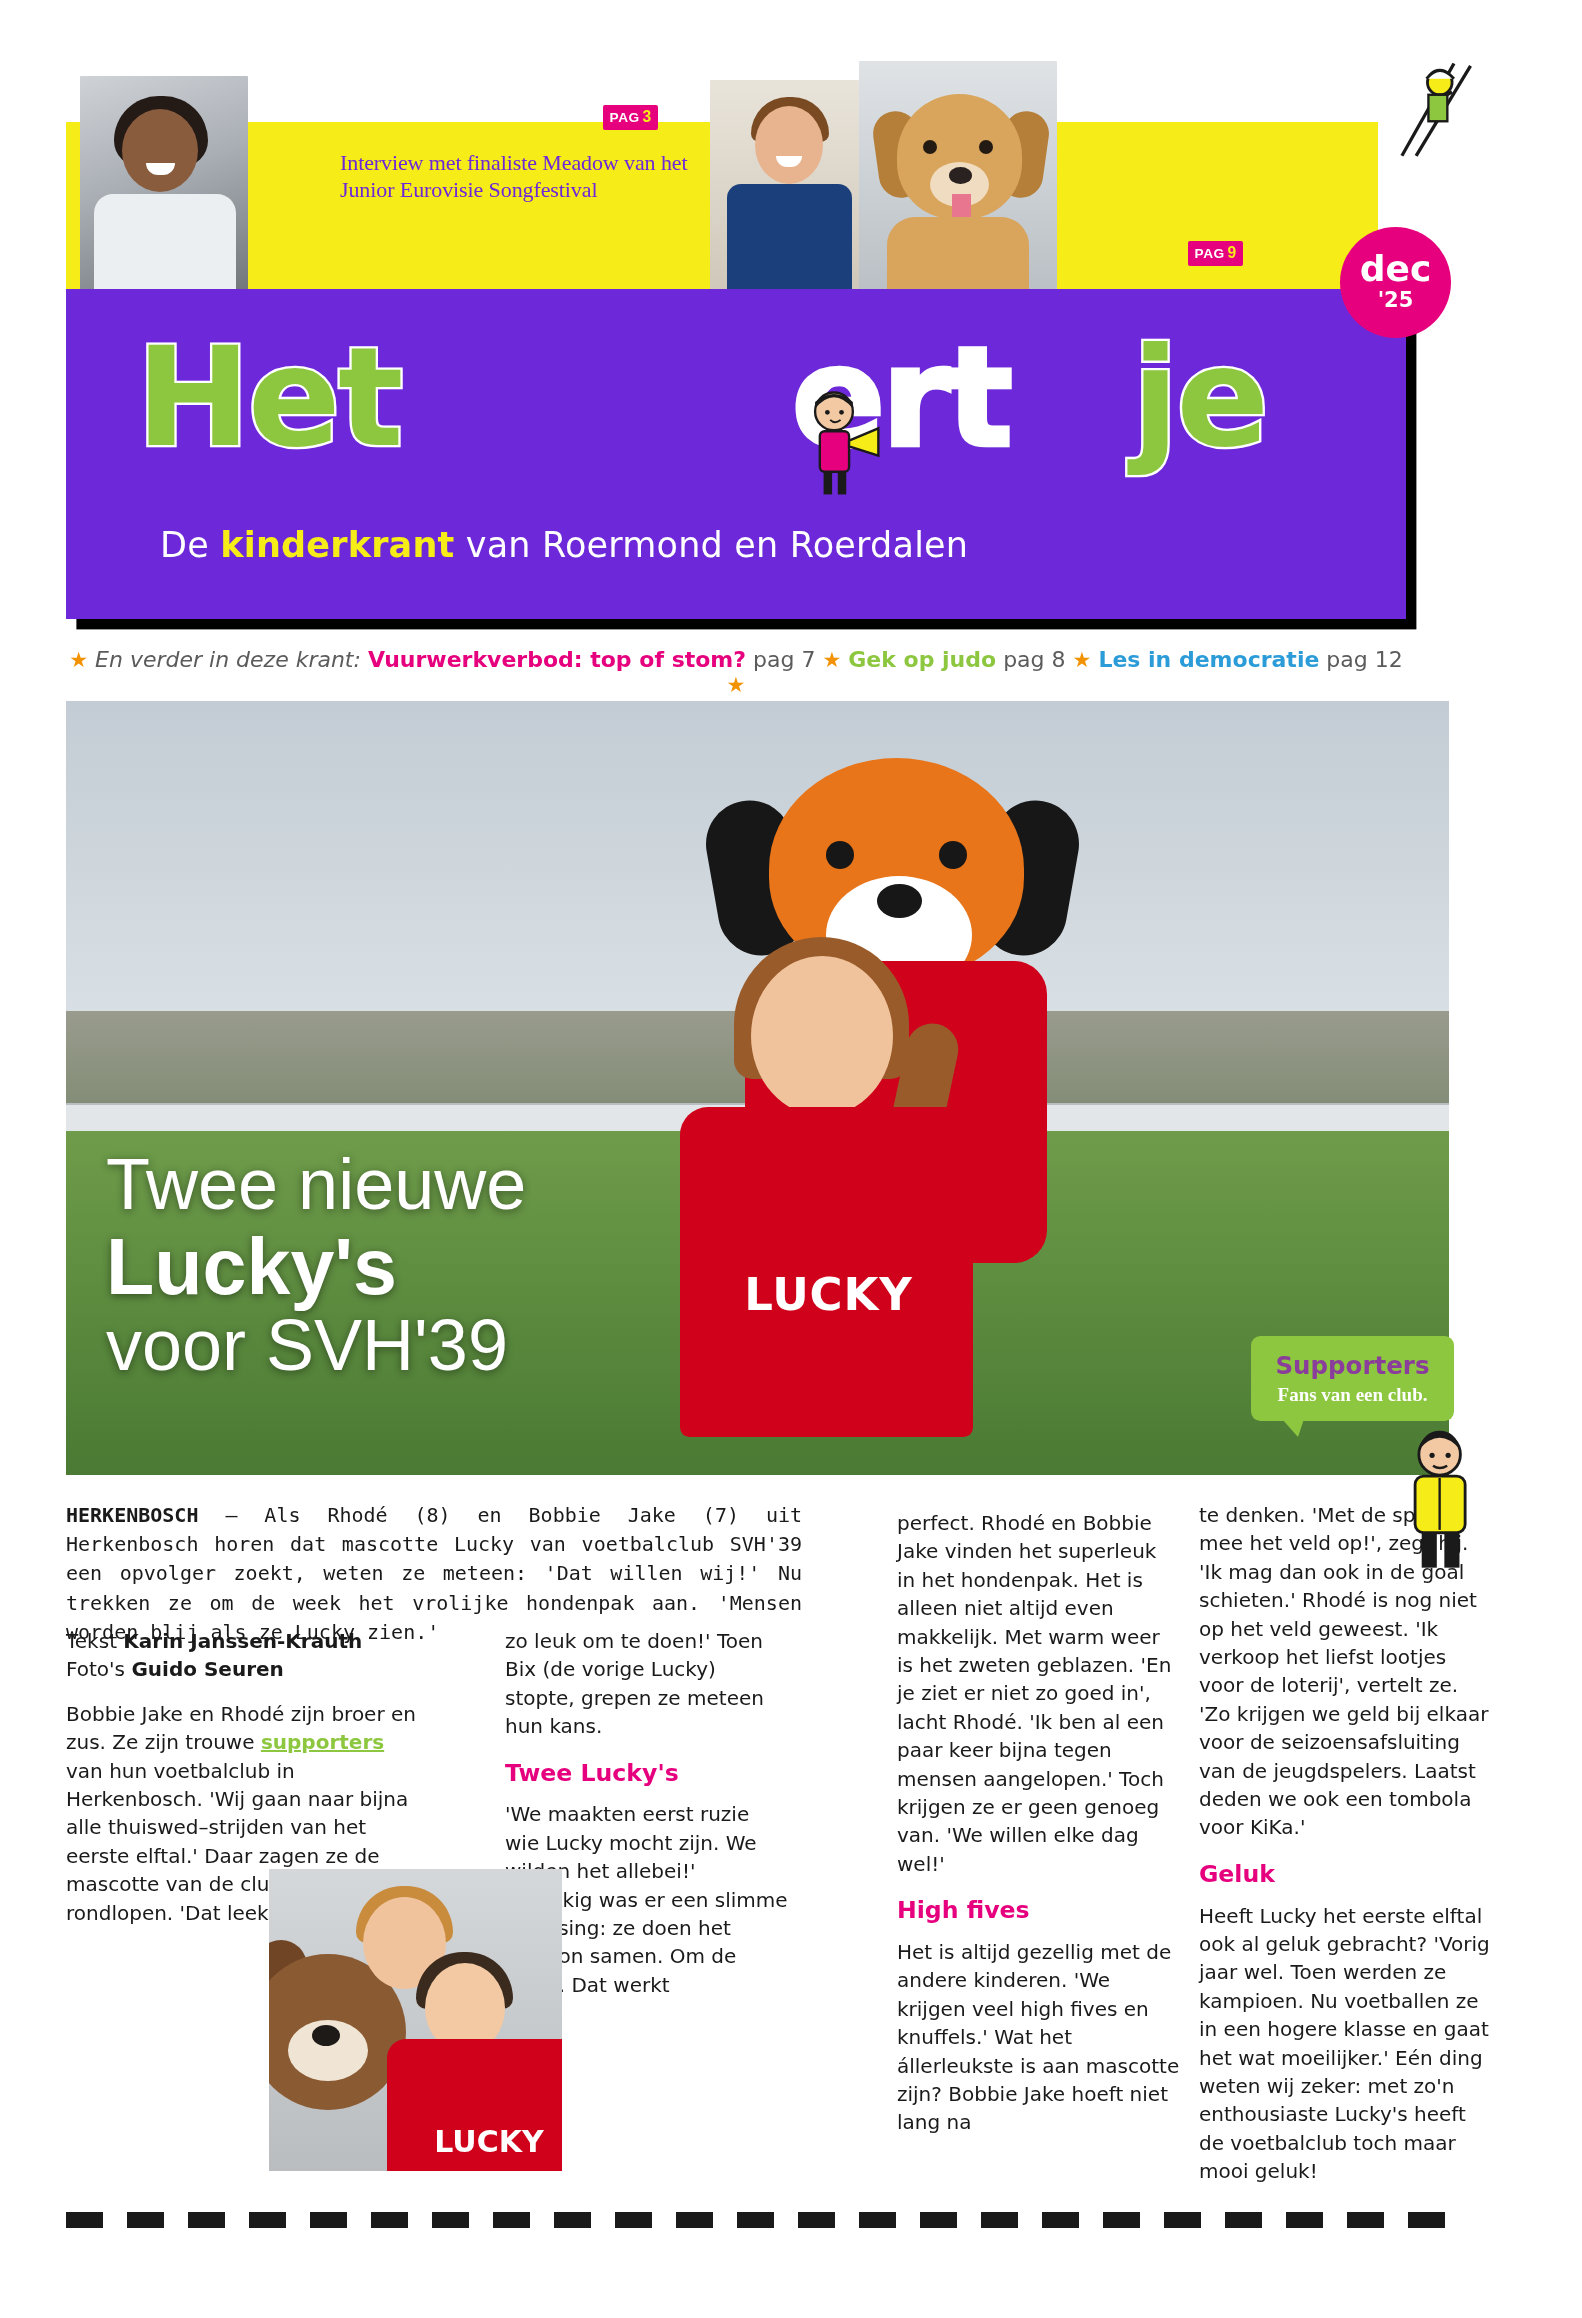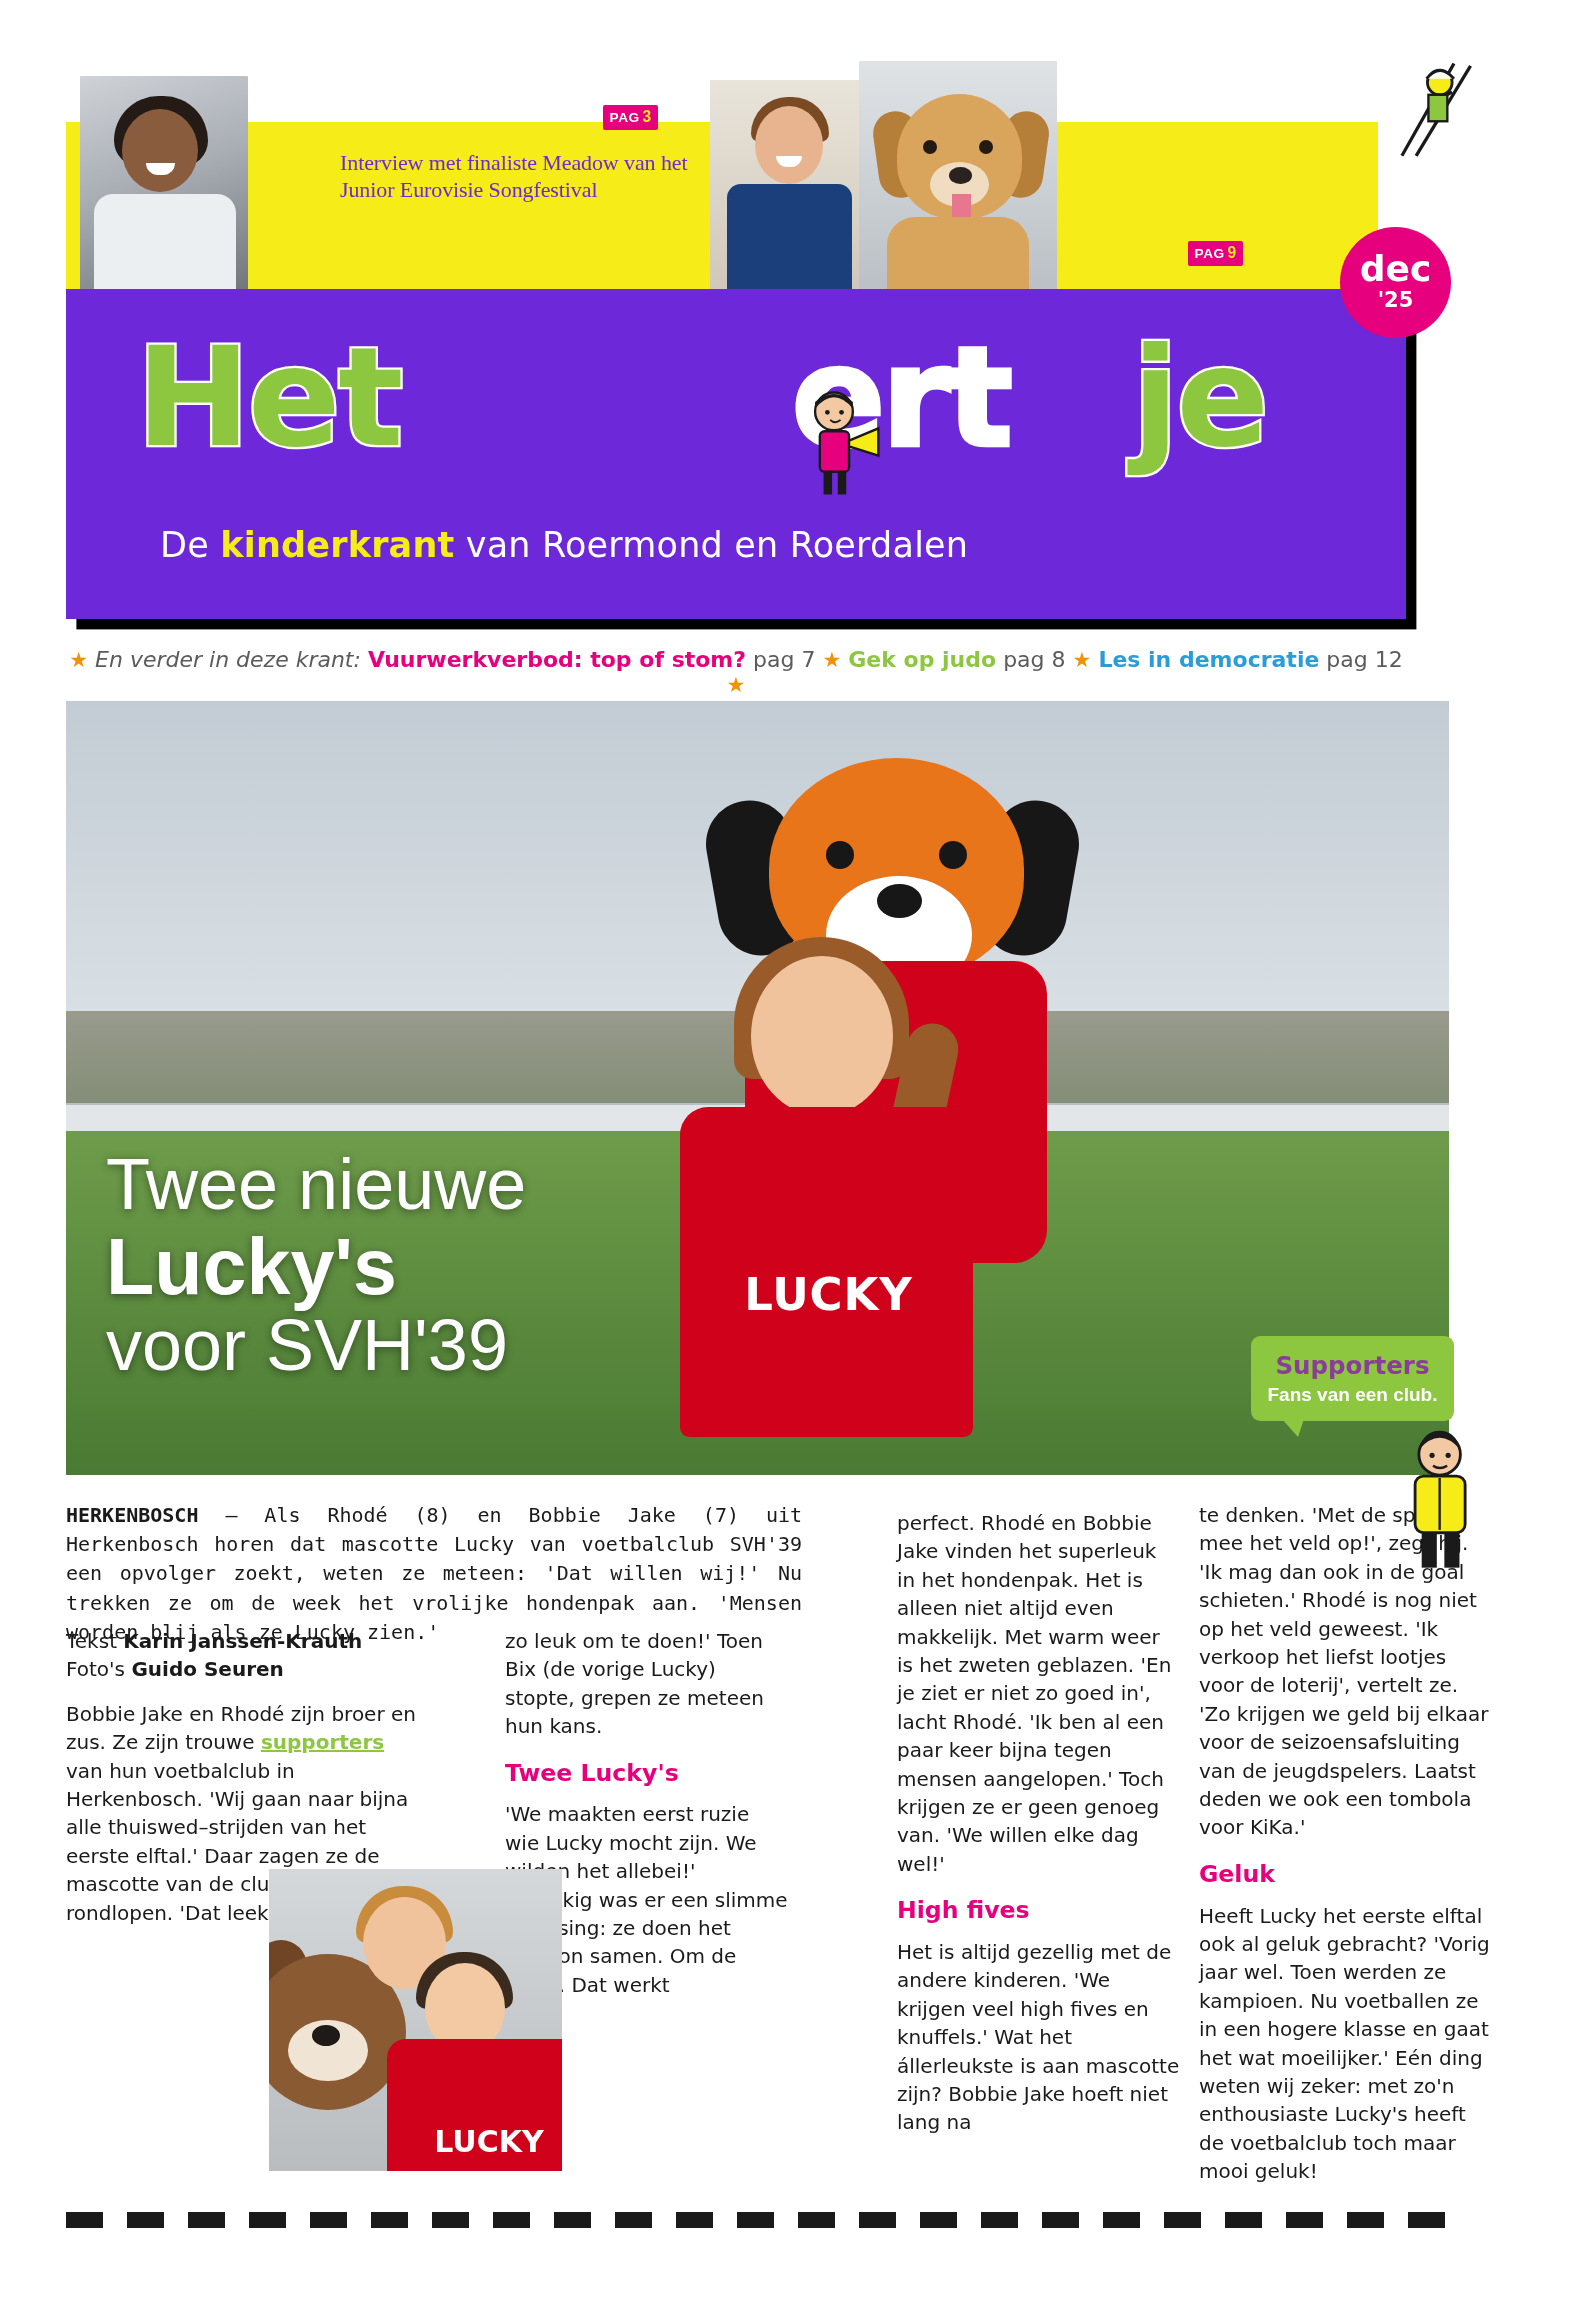--- a/index.html
+++ b/index.html
@@ -227,21 +227,21 @@
     background:#8dc63f;
     border-radius:9.4px;
     z-index:6;
     display:flex;flex-direction:column;align-items:center;justify-content:center;
   }
   .callout:after{
     content:"";position:absolute;left:31px;bottom:-16px;
     border-left:16px solid transparent;border-right:6.6px solid transparent;border-top:18px solid #8dc63f;
   }
   .callout .t{ font-family:"DejaVu Sans", sans-serif; font-weight:bold;font-size:24.5px;color:#8a3d9b;}
-  .callout .d{ font-family:Liberation Sans, sans-serif; font-weight:bold;font-size:19px;color:#ffffff;margin-top:4.7px;}
+  .callout .d{ font-family:Liberation Serif, serif; font-weight:bold;font-size:19px;color:#ffffff;margin-top:4.7px;}
   .doodle-boy{
     position:absolute; left:1383px; top:1425px; width:118px; height:156px; z-index:6;
   }
 
   
   .article{ position:absolute; left:66px; top:1501px; width:1383px; }
   .lead{
     position:absolute; left:0; top:0; width:736px;
     font-family:"DejaVu Sans Mono", monospace;
     font-size:20px; line-height:1.46; color:#1a1a1a;

